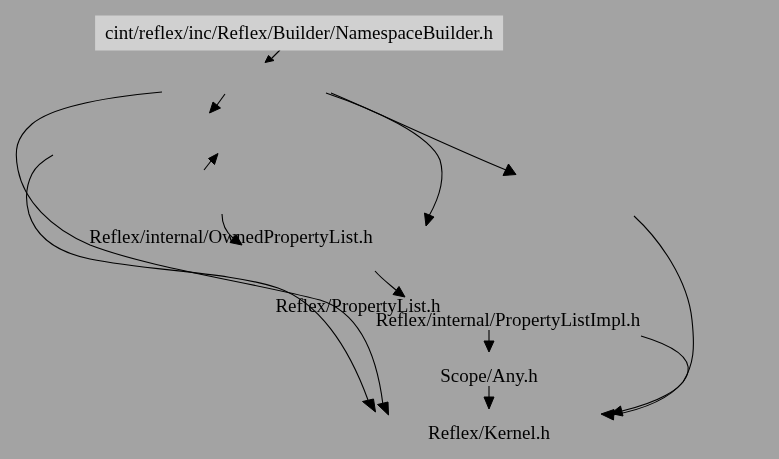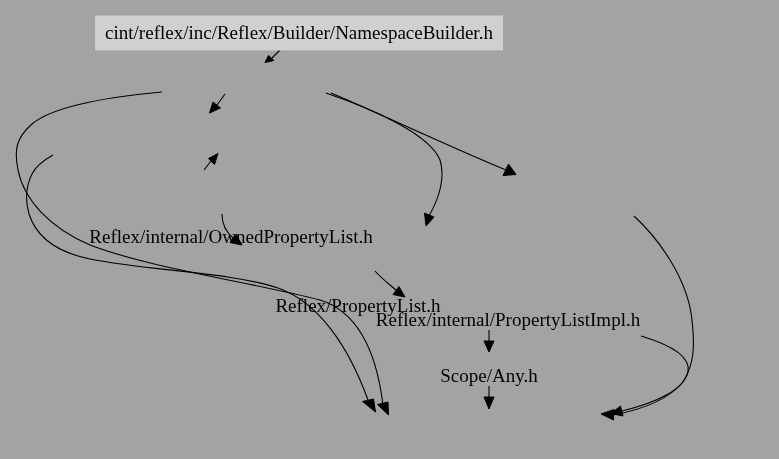--- a/index.html
+++ b/index.html
@@ -112,14 +112,17 @@
   </div>
   <div class="node" style="left:358px;top:261px;margin-top:44px;">
     <span>Reflex/PropertyList.h</span>
   </div>
   <div class="node" style="left:508px;top:319px;">
     <span>Reflex/internal/PropertyListImpl.h</span>
   </div>
   <div class="node" style="left:489px;top:375px;">
     <span>Scope/Any.h</span>
   </div>
+  <div class="node" style="left:489px;top:432px;">
+    <span>Reflex/Kernel.h</span>
+  </div>
 
 </div>
 
 </body></html>

